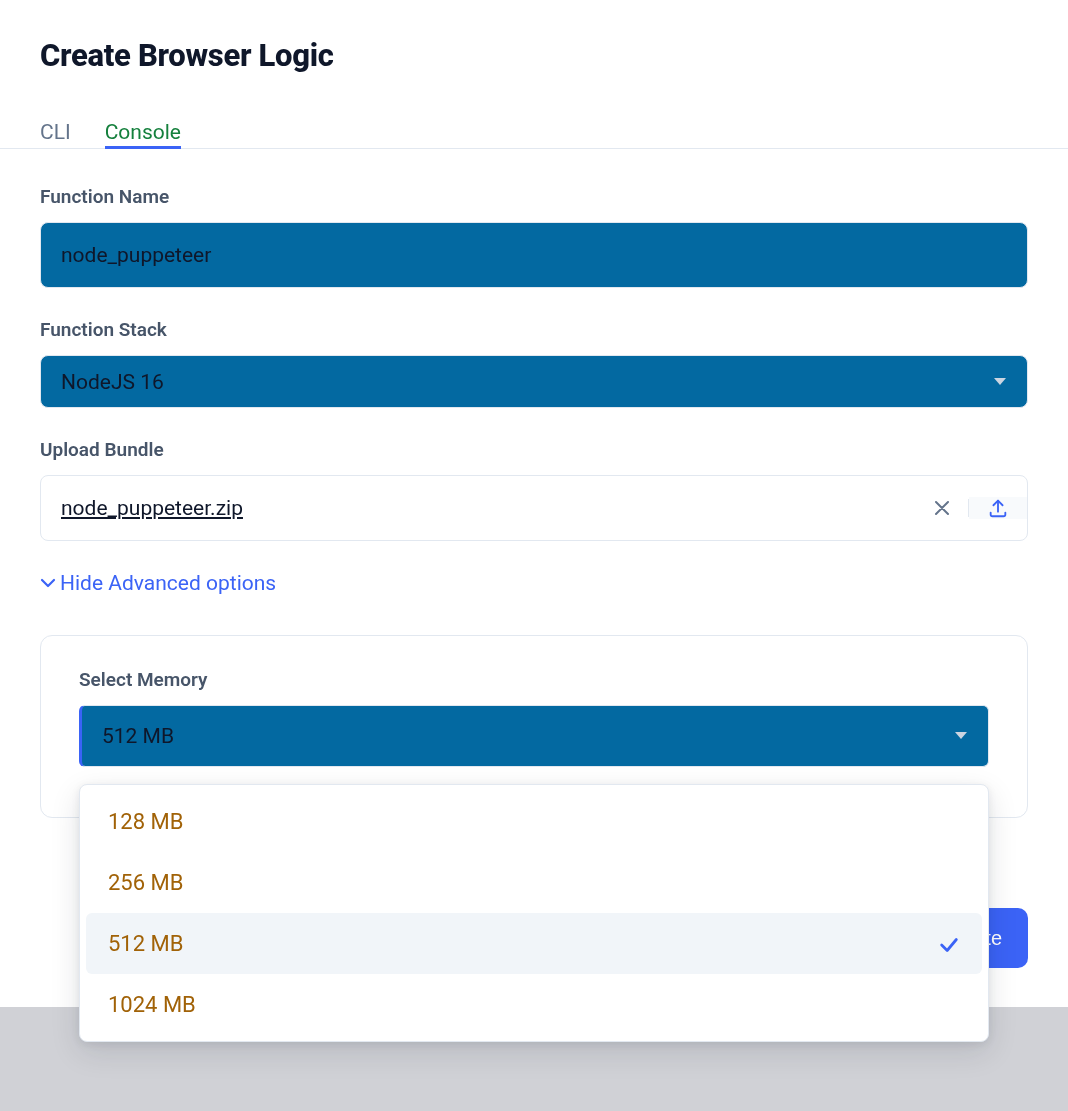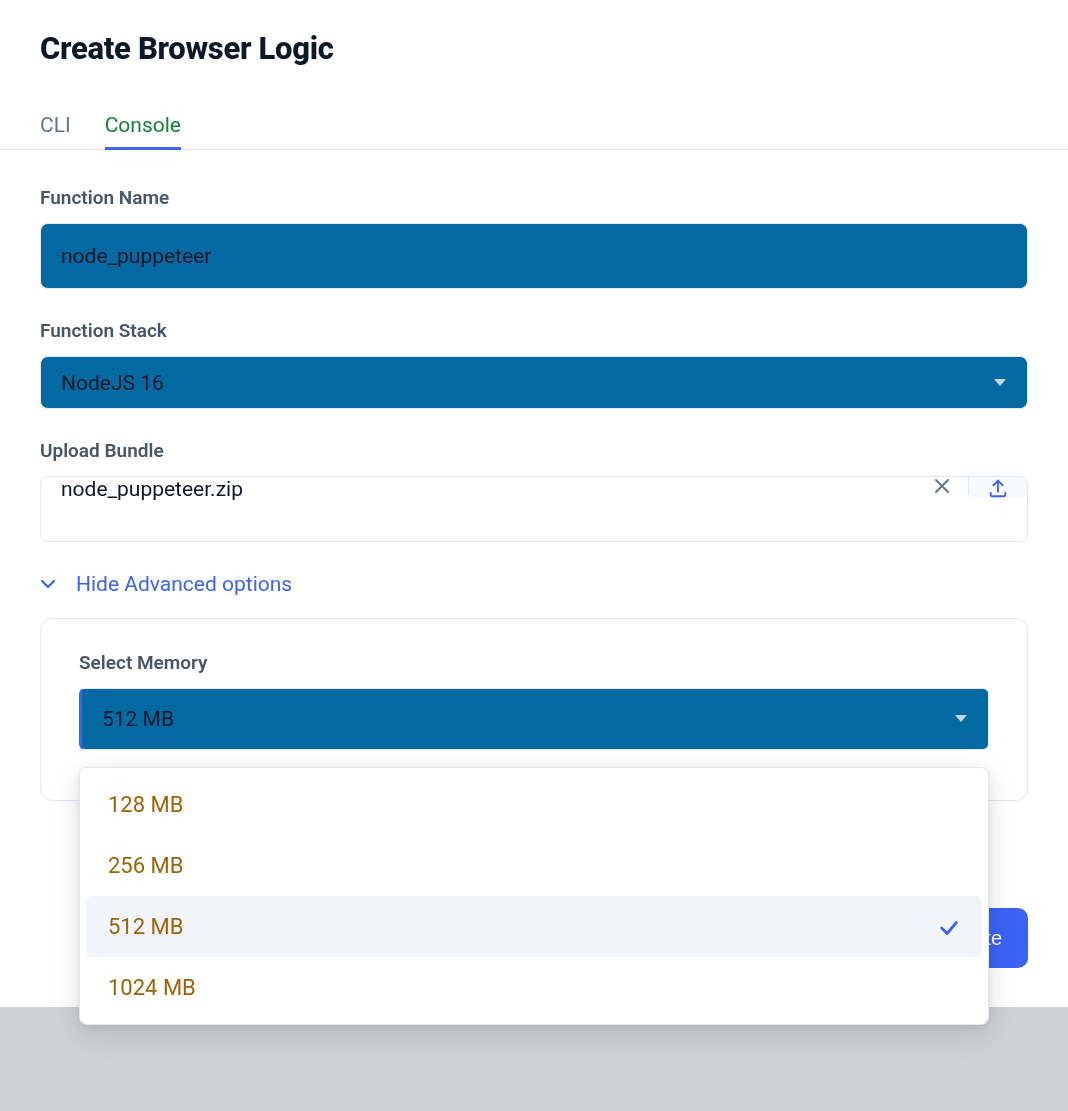--- a/index.html
+++ b/index.html
@@ -25,42 +25,42 @@
     right: 0;
     bottom: 0;
     height: 104px;
     background: #d0d1d6;
   }
 
   .content {
     position: absolute;
     left: 0;
     right: 0;
-    top: 0;
+    top: 7px;
     padding: 30px 40px 0 40px;
   }
 
   h1.page-title {
     font-size: 31px;
     font-weight: 800;
     color: #0f172a;
     margin-bottom: 36px;
     letter-spacing: -0.3px;
   }
 
   .tabs {
     display: flex;
     gap: 34px;
     border-bottom: 1px solid #e2e8f0;
     margin: 0 -40px;
     padding: 0 40px;
   }
   .tab {
     font-size: 21px;
-    padding: 10px 0 10px 0;
+    padding: 10px 0 2px 0;
     color: #64748b;
     cursor: pointer;
     border-bottom: 3px solid transparent;
     margin-bottom: -1px;
   }
   .tab.active {
     color: #15803d;
     border-bottom-color: #3b63f6;
   }
 
@@ -94,21 +94,22 @@
     color: #cbd5e1;
   }
 
   .file-row {
     display: flex;
     gap: 0;
     border: 1px solid #e2e8f0;
     border-radius: 8px;
     overflow: hidden;
     height: 66px;
-    align-items: flex-start;
+    align-items: center;
+    text-decoration: underline;
   }
   .file-name {
     flex: 1;
     display: flex;
     align-items: center;
     padding: 0 20px;
     font-size: 21px;
     color: #0f172a;
   }
   .file-clear {
@@ -126,25 +127,25 @@
     align-items: center;
     justify-content: center;
     background: #f8fafc;
     color: #3b63f6;
     cursor: pointer;
   }
 
   .adv-toggle {
     display: inline-flex;
     align-items: center;
-    gap: 20px;
+    gap: 4px;
     font-size: 21px;
     color: #3b63f6;
     cursor: pointer;
-    margin-bottom: 22px;
+    margin-bottom: 40px;
   }
   .adv-toggle .chev { display: flex; align-items: center; }
 
   .adv-panel {
     border: 1px solid #e2e8f0;
     border-radius: 12px;
     padding: 32px 38px 50px 38px;
     position: relative;
   }
 

